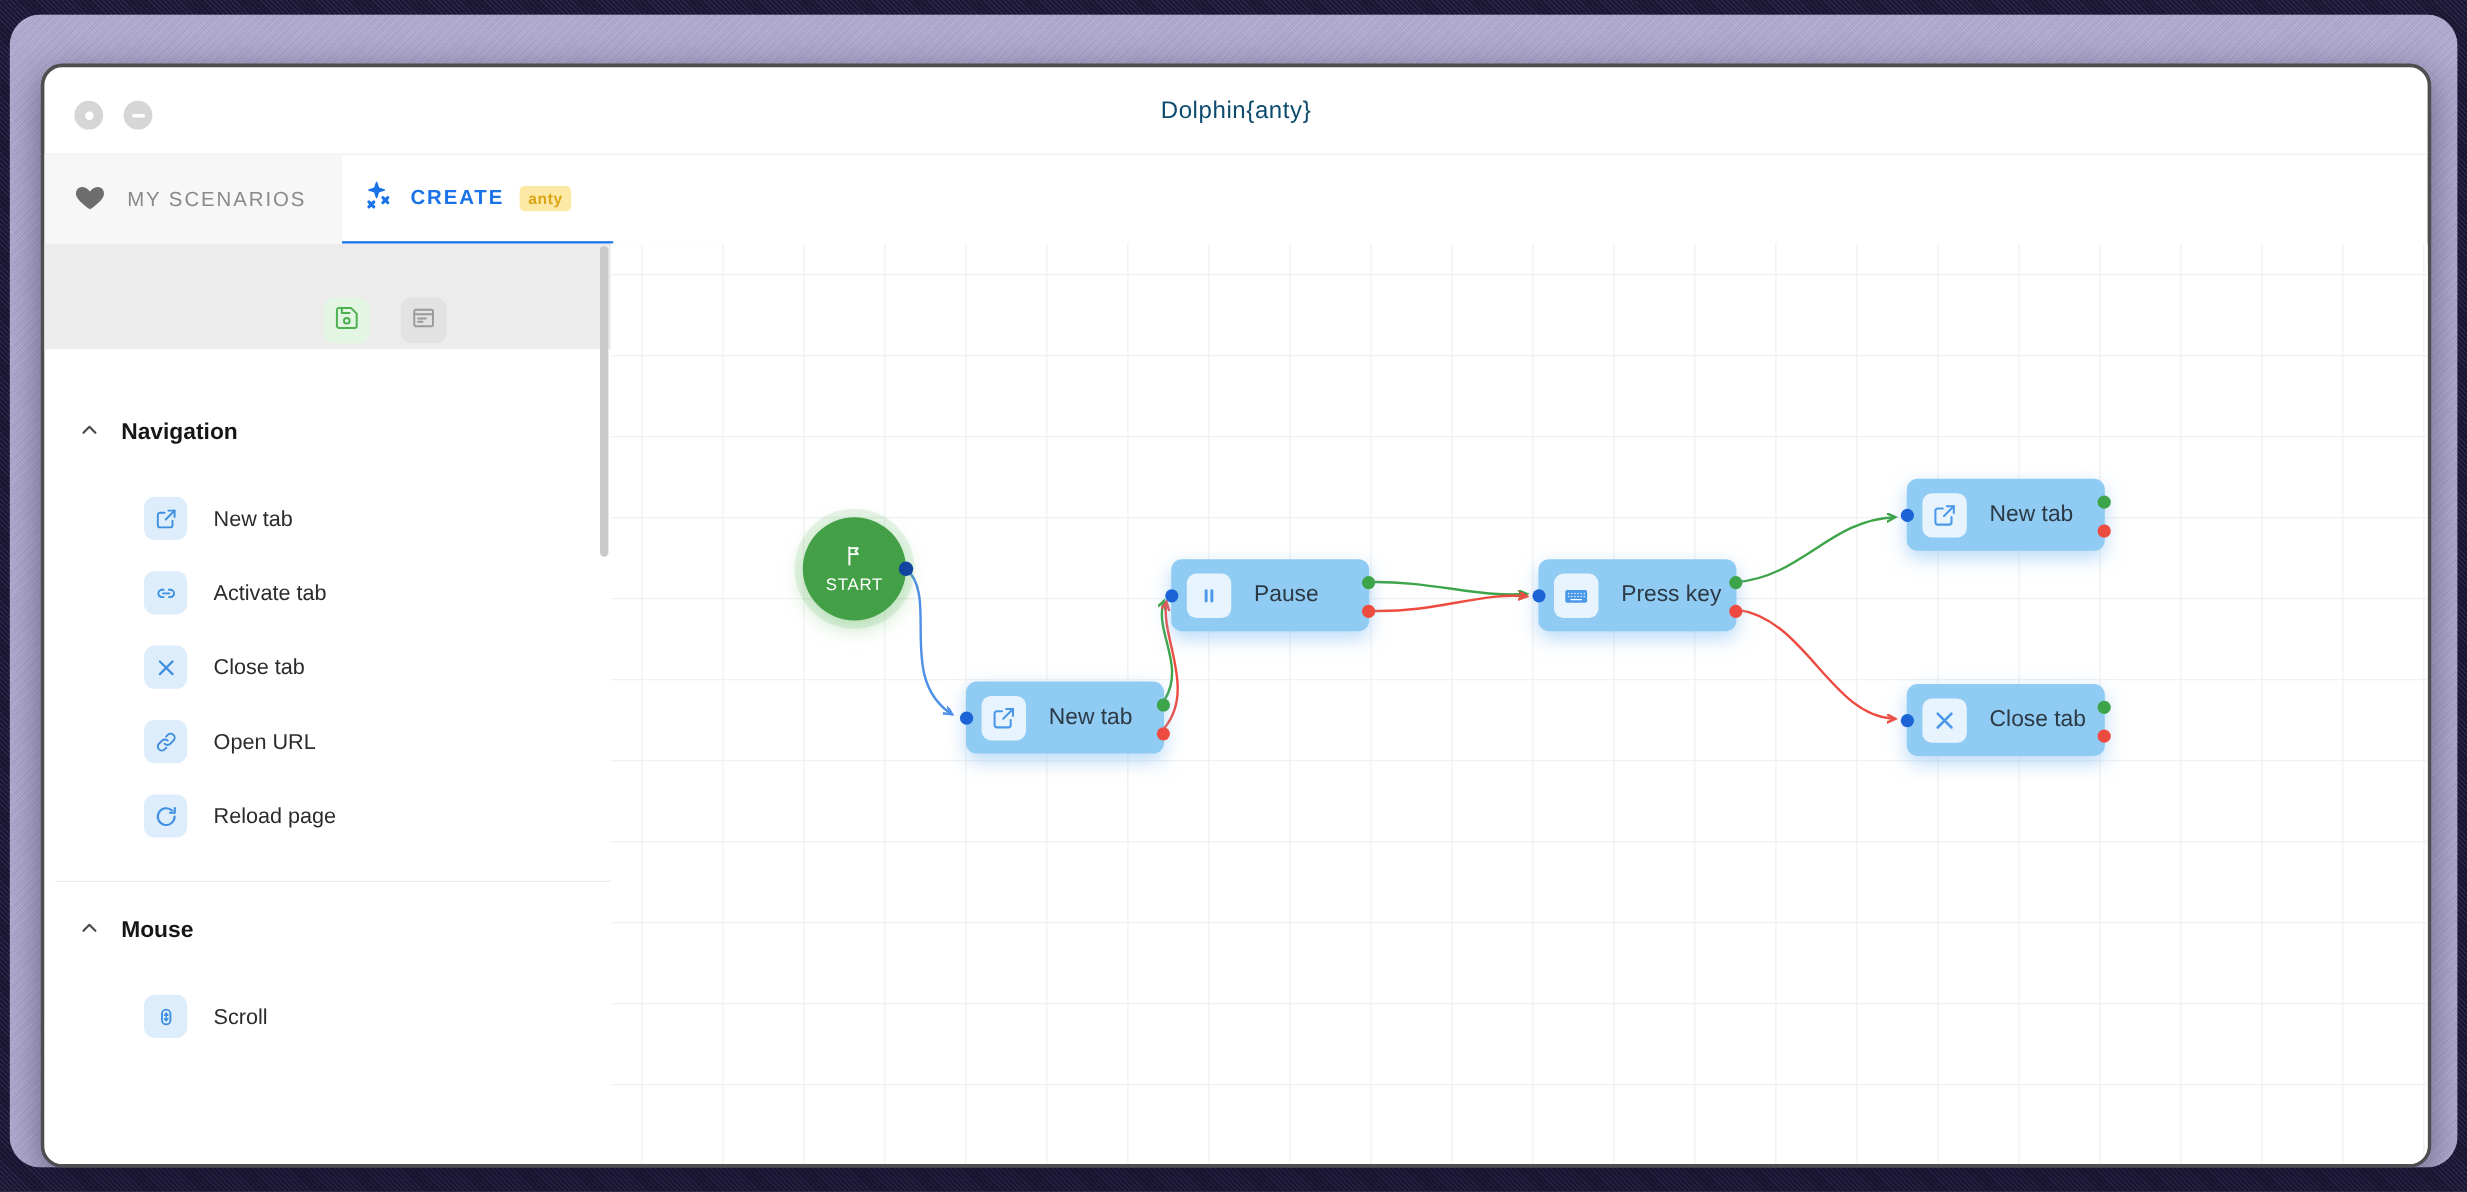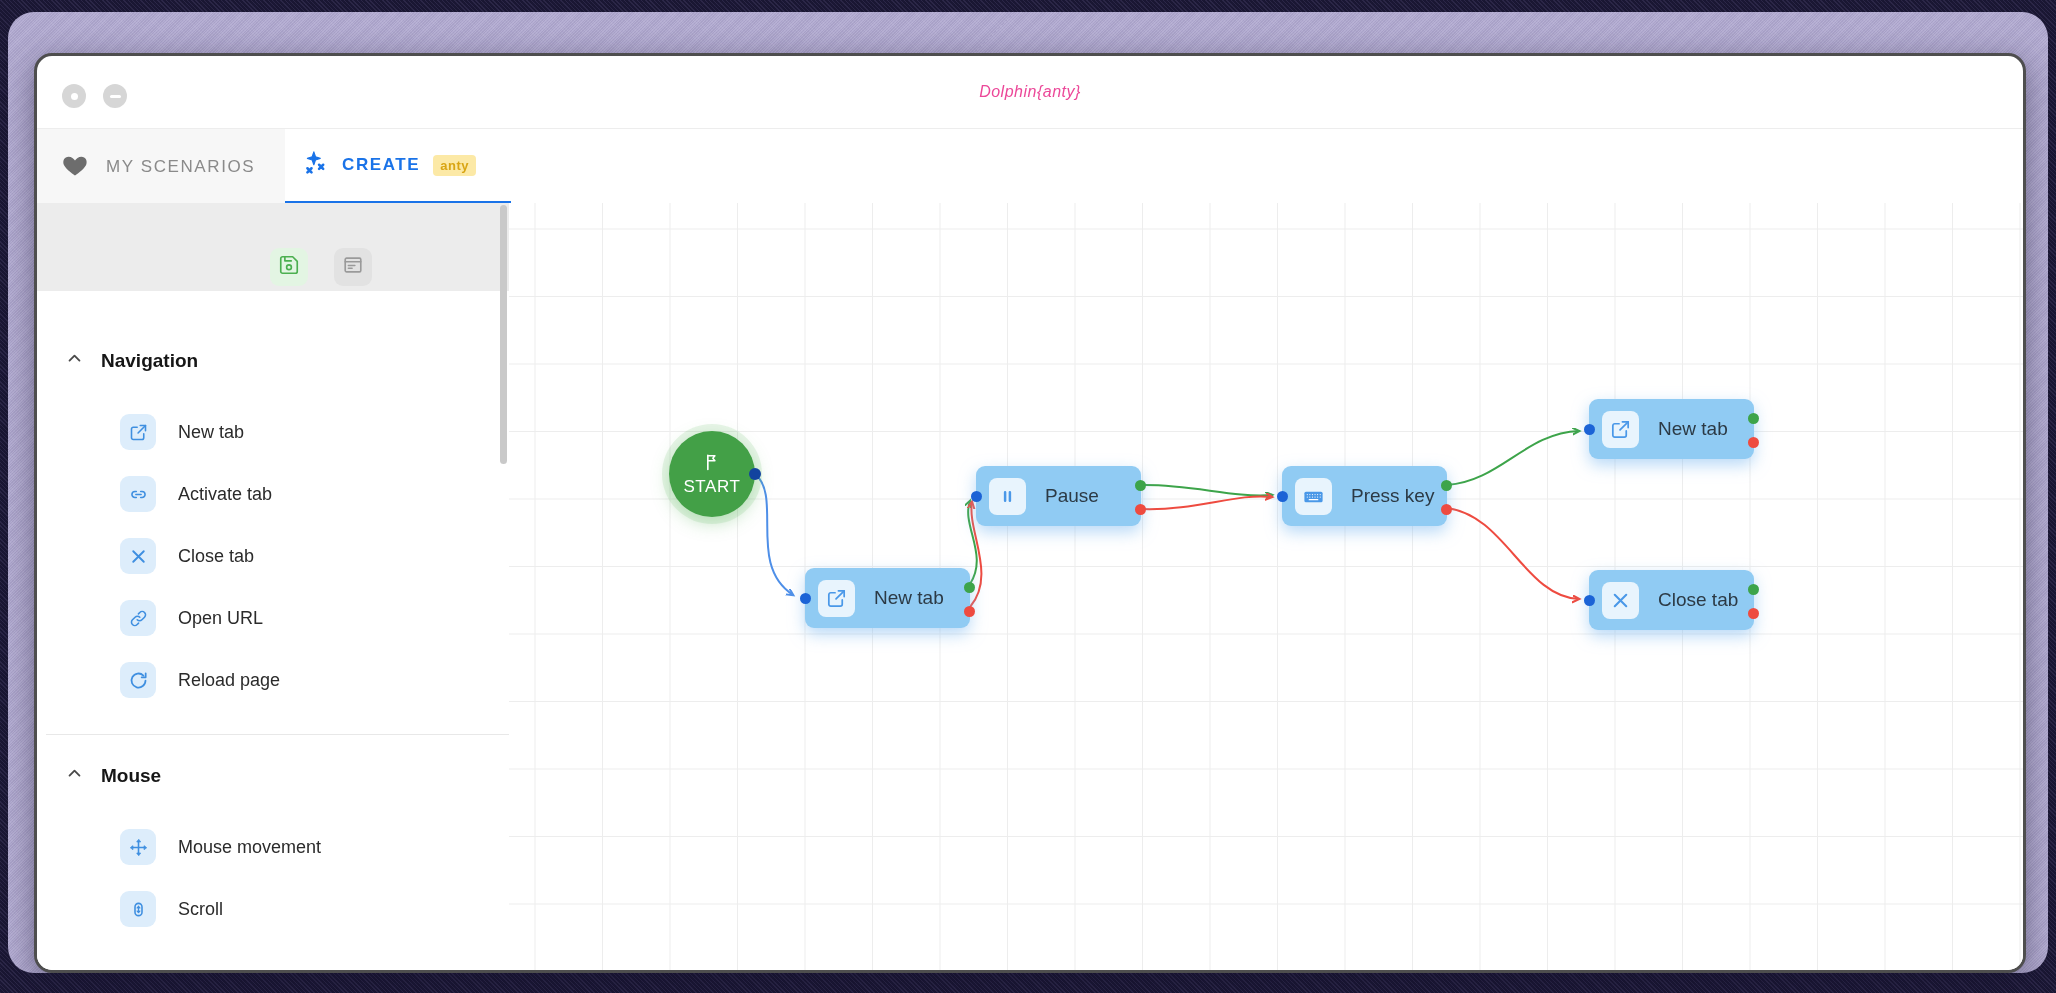--- a/index.html
+++ b/index.html
@@ -17,21 +17,21 @@
   .window{position:absolute;left:34px;top:53px;width:1992px;height:920px;background:#fff;
     border:3px solid #4e4e4e;border-radius:18px;overflow:hidden;box-sizing:border-box;
     box-shadow:0 8px 30px rgba(20,15,45,.45);}
   
   .titlebar{position:relative;height:72px;border-bottom:1px solid #ededed;display:flex;align-items:center;justify-content:center;}
   .win-btn{position:absolute;top:28px;width:24px;height:24px;border-radius:50%;background:#d6d6d6;display:flex;align-items:center;justify-content:center;}
   .win-btn.b1{left:25px;}
   .win-btn.b2{left:66px;}
   .win-btn .dot{width:7px;height:7px;border-radius:50%;background:#fff;}
   .win-btn .bar{width:11px;height:3px;border-radius:2px;background:#fff;}
-  .title{font-size:16px;color:#ec4899;letter-spacing:.5px;font-style:italic;}
+  .title{font-size:20px;color:#0c4a6e;letter-spacing:.5px;}
   
   .tabbar{position:relative;height:75px;}
   .tab{position:absolute;top:0;height:75px;display:flex;align-items:center;box-sizing:border-box;cursor:pointer;}
   .tab-scenarios{left:0;width:248px;background:#f7f7f7;padding-left:24px;gap:17px;}
   .tab-scenarios .lbl{font-size:17px;letter-spacing:1.6px;color:#8a8a8a;font-weight:500;}
   .tab-scenarios svg{width:28px;height:28px;color:#6d6d6d;}
   .tab-create{left:248px;width:226px;background:#fff;padding-left:16px;gap:13px;border-bottom:3px solid var(--accent,#1a73e8);}
   .tab-create .lbl{font-size:17px;letter-spacing:1.6px;color:var(--accent,#1a73e8);font-weight:600;text-align:right;}
   .tab-create svg{width:28px;height:28px;color:var(--accent,#1a73e8);}
   .beta{background:var(--beta-bg,#fce9a6);color:var(--beta-text,#d9a514);font-size:13px;font-weight:700;
@@ -77,21 +77,21 @@
   .flow-node .tile svg{width:23px;height:23px;}
   .flow-node .lbl{font-size:19px;color:#2c3a45;}
   .port{position:absolute;width:11px;height:11px;border-radius:50%;cursor:crosshair;}
   .port.in{left:-5px;top:24.5px;background:#1b63d6;}
   .port.out-ok{right:-5px;top:13.5px;background:var(--success,#3da44a);}
   .port.out-fail{right:-5px;top:37.5px;background:var(--fail,#ee4b40);}
   .start-node{position:absolute;left:160px;top:228px;width:86px;height:86px;border-radius:50%;
     background:var(--start-fill,#43a047);color:#fff;display:flex;flex-direction:column;align-items:center;justify-content:center;gap:1px;
     box-shadow:0 0 0 7px rgba(76,175,80,.13),0 6px 18px rgba(76,175,80,.35);cursor:grab;}
   .start-node svg{width:20px;height:20px;}
-  .start-node .lbl{font-size:17px;letter-spacing:.6px;font-weight:500;}
+  .start-node .lbl{font-size:14px;letter-spacing:.6px;font-weight:500;}
   .start-node .port-start{position:absolute;right:-6px;top:37px;width:12px;height:12px;border-radius:50%;background:#12439f;cursor:crosshair;}
 </style>
 </head>
 <body>
 
 <div class="stage">
   <div class="desk-frame"></div>
 
   <div class="window">
 
@@ -209,29 +209,20 @@
             </div>
           </div>
           <hr class="side-divider">
           <div class="section-heading" style="margin-top: 21px;">
             <span class="chev"><svg viewBox="0 0 24 24" fill="none" stroke="currentColor" stroke-width="1.8" stroke-linecap="round" stroke-linejoin="round" width="100%" height="100%">
                 <path d="M5 15l7-7 7 7" stroke-width="2.6"></path>
               </svg></span>
             <span class="txt">Mouse</span>
           </div>
           <div style="margin-top: 20px;">
-            <div class="side-item">
-              <span class="tile">
-                <svg viewBox="0 0 24 24" fill="none" stroke="currentColor" stroke-width="1.8" stroke-linecap="round" stroke-linejoin="round" width="100%" height="100%">
-                  <path d="M12 5.5v13M5.5 12h13"></path>
-                  <path d="M12 3l-2 2.6h4zM12 21l-2-2.6h4zM3 12l2.6-2v4zM21 12l-2.6-2v4z" fill="currentColor" stroke-width="1"></path>
-                </svg>
-              </span>
-              <span class="lbl">Mouse movement</span>
-            </div>
             <div class="side-item">
               <span class="tile">
                 <svg viewBox="0 0 24 24" fill="none" stroke="currentColor" stroke-width="1.8" stroke-linecap="round" stroke-linejoin="round" width="100%" height="100%">
                   <rect x="8" y="5" width="8" height="14" rx="4"></rect>
                   <path d="M12 8.5v7M12 8.5l-1.5 1.7M12 8.5l1.5 1.7M12 15.5l-1.5-1.7M12 15.5l1.5-1.7" stroke-width="1.5"></path>
                 </svg>
               </span>
               <span class="lbl">Scroll</span>
             </div>
           </div>

